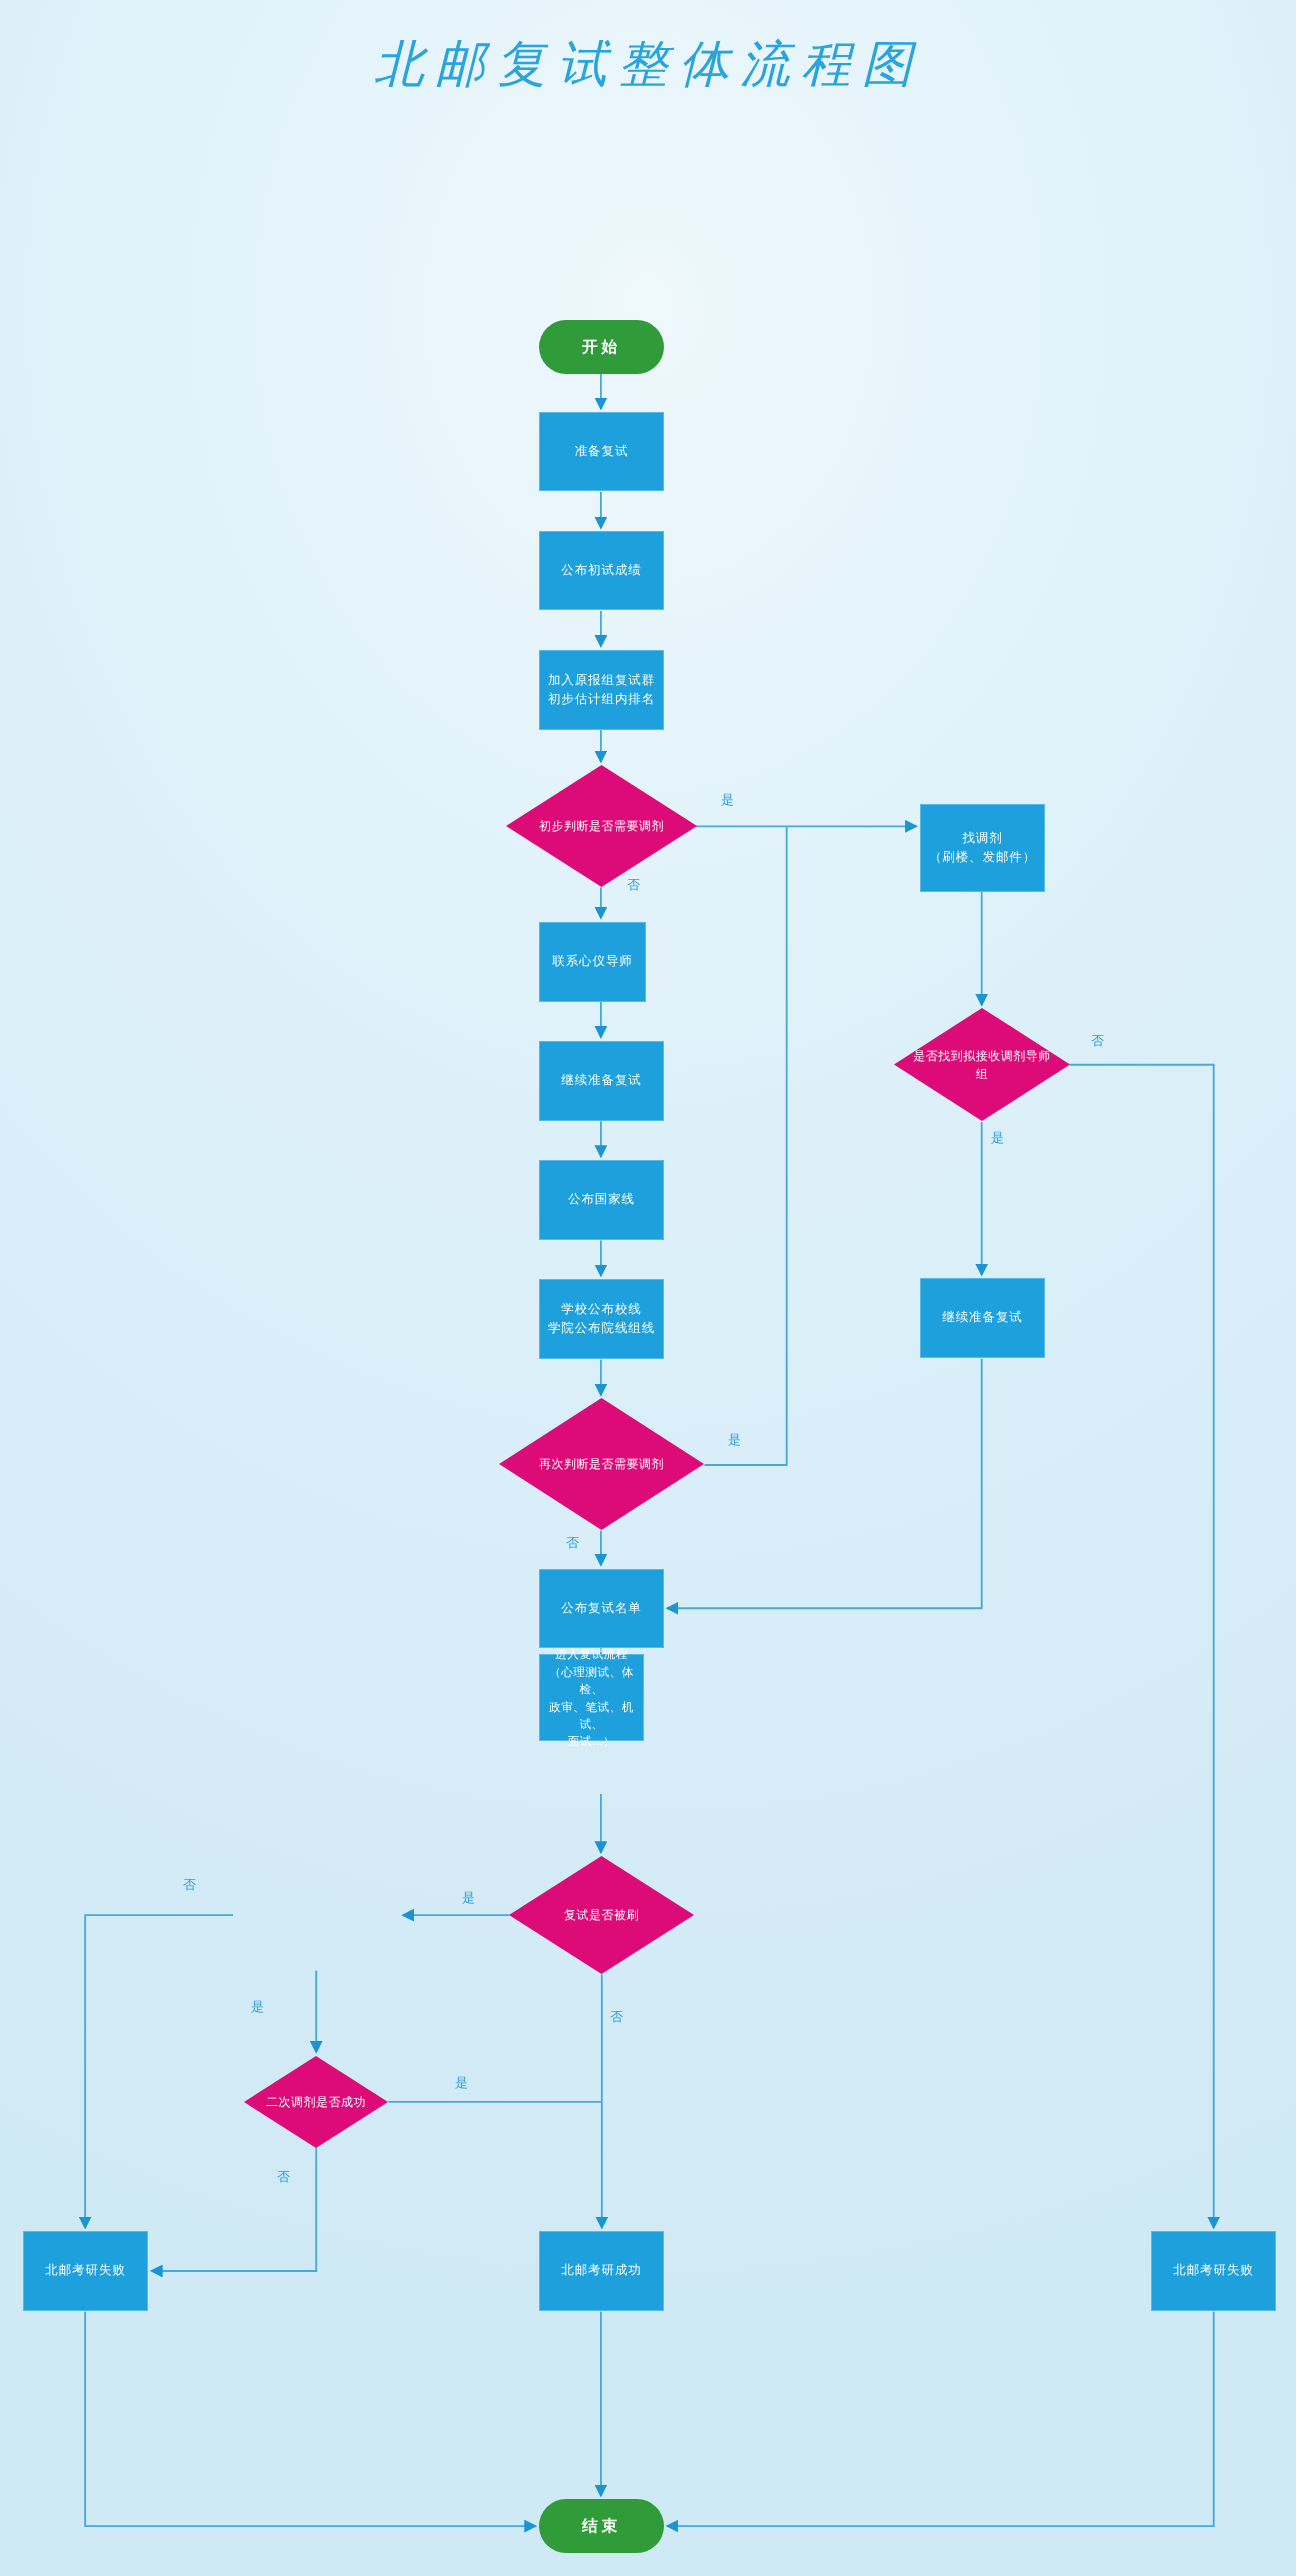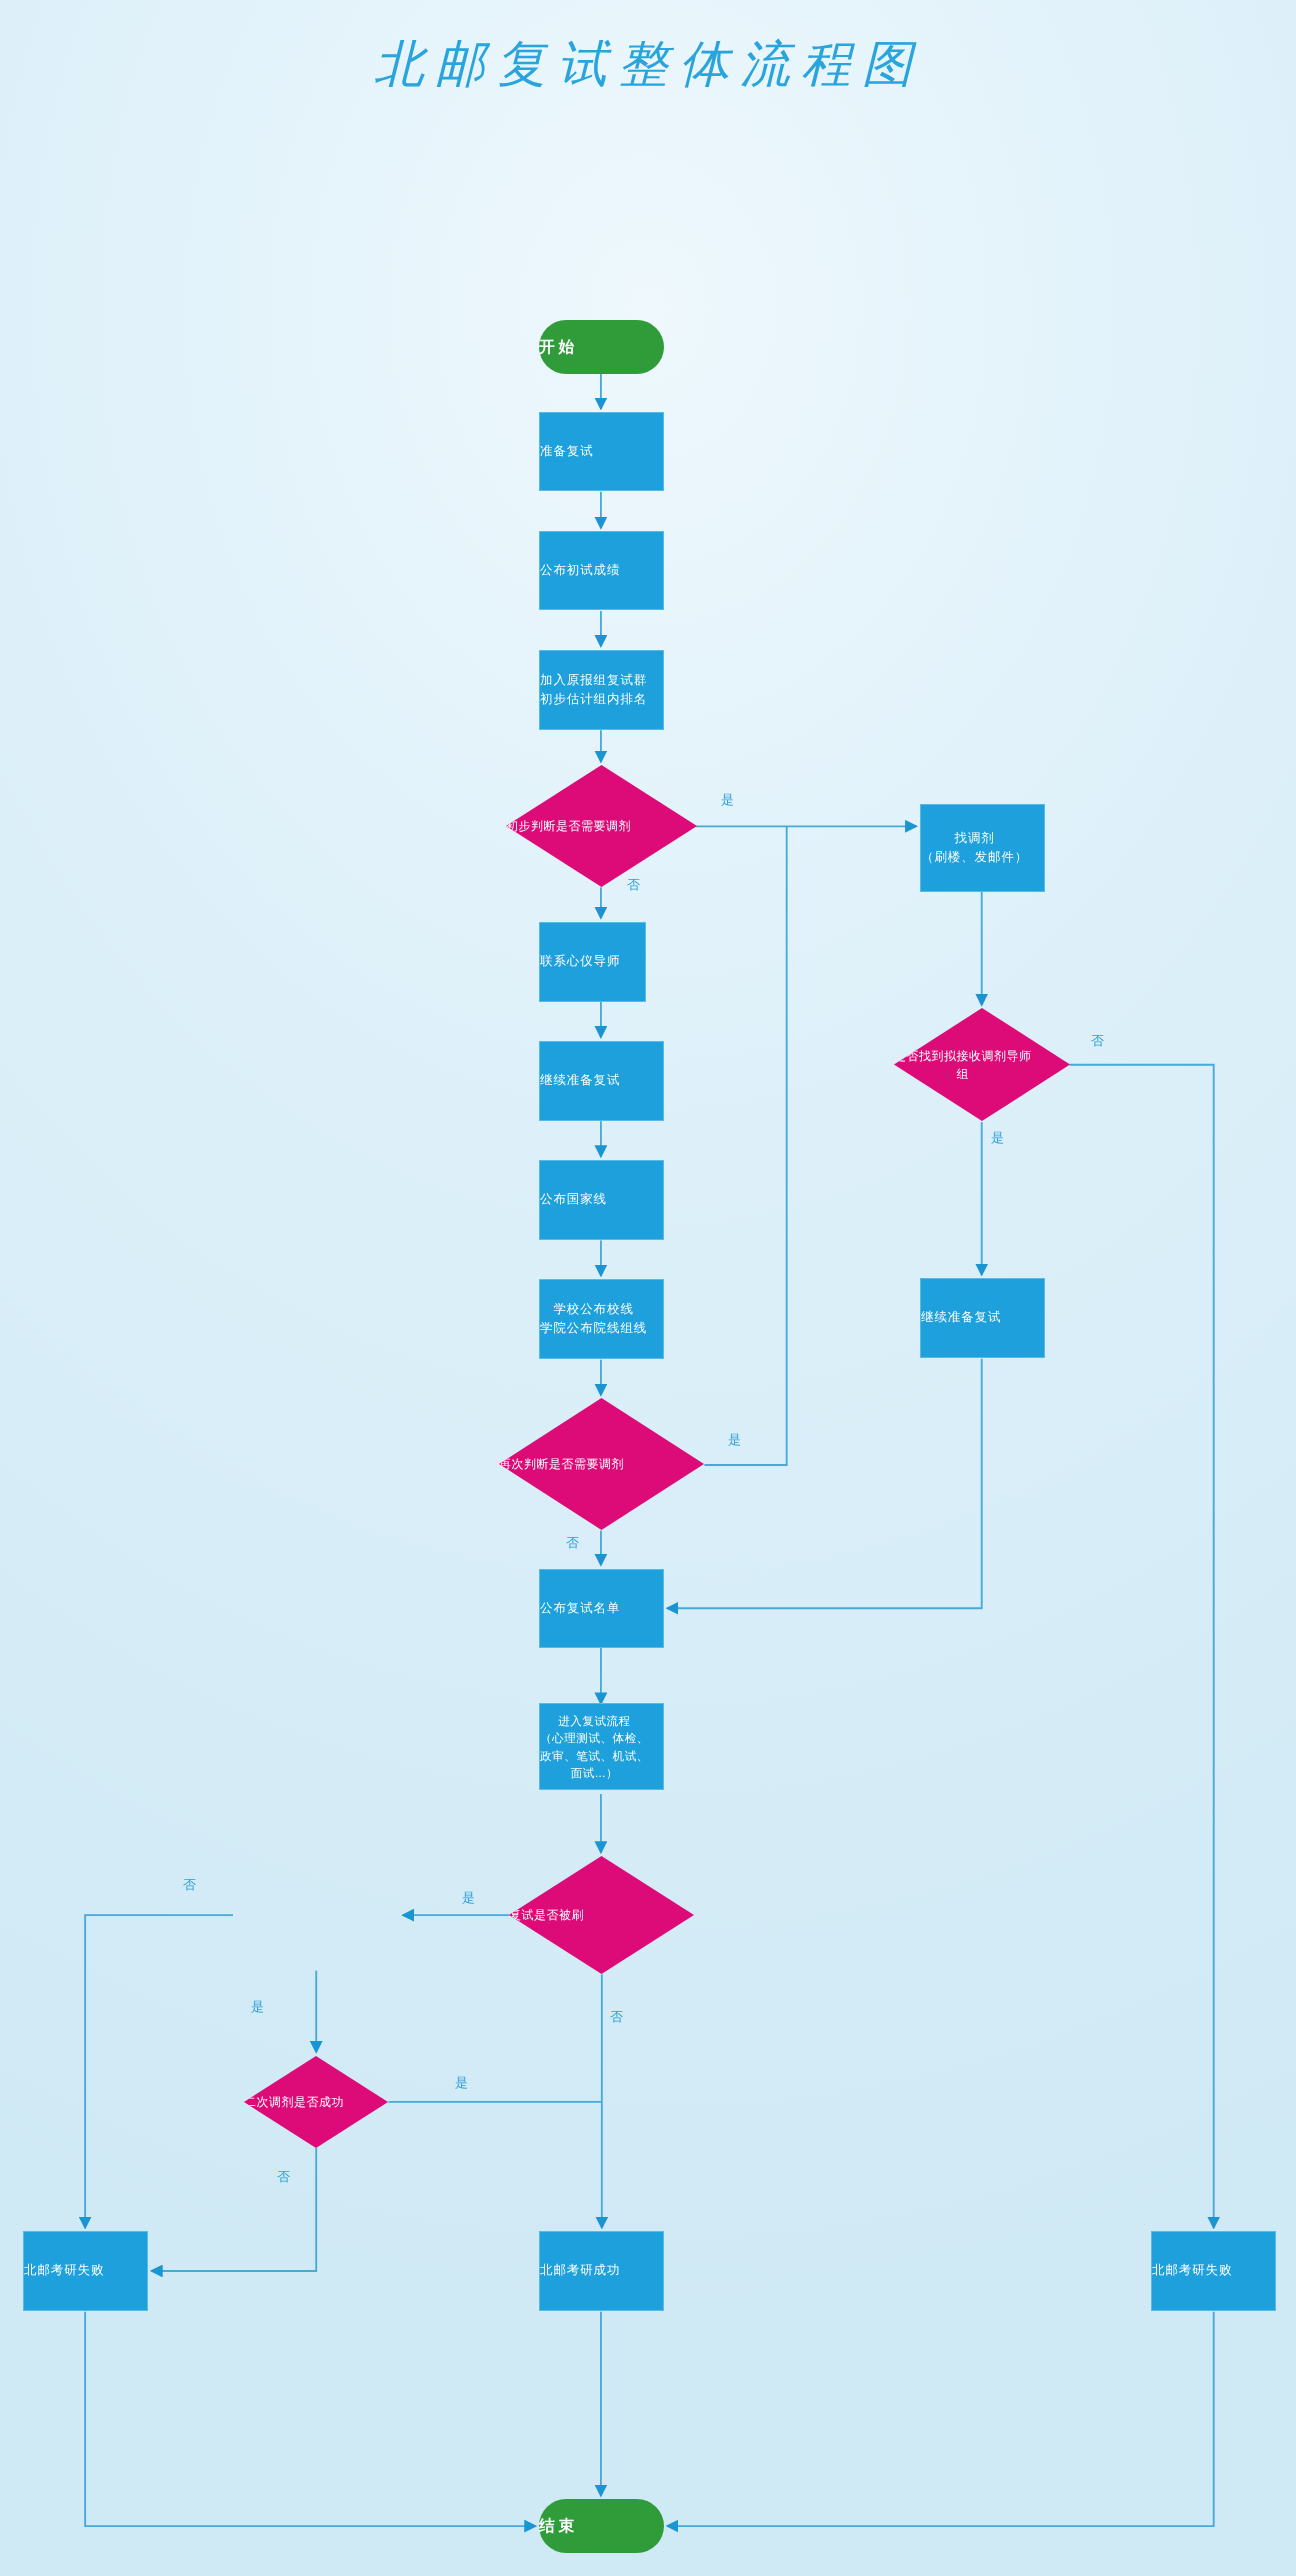--- a/index.html
+++ b/index.html
@@ -19,21 +19,21 @@
     text-align:center;
     color:#2aa4dd;
     font-size:50px;
     font-weight:normal;
     font-style:italic;
     letter-spacing:11px;
   }
   svg.wires{position:absolute;left:0;top:0;pointer-events:none;}
   .node{
     position:absolute;
-    display:flex;align-items:center;justify-content:flex-start;
+    display:flex;align-items:center;justify-content:center;
     text-align:center;color:#ffffff;
   }
   .node .txt{white-space:pre-line;}
   .box{
     background:#1da0dc;
     border:0.9px solid #58bae6;
     box-sizing:border-box;
     font-size:12.5px;letter-spacing:0.9px;line-height:1.55;
   }
   .box.small{font-size:11.6px;letter-spacing:0.5px;line-height:1.5;}
@@ -124,21 +124,21 @@
   <div class="node box" style="left:539px;top:1160px;width:125px;height:80px">
     <span class="txt">公布国家线</span>
   </div>
   <div class="node box" style="left:539px;top:1279px;width:125px;height:80px">
     <span class="txt">学校公布校线
 学院公布院线组线</span>
   </div>
   <div class="node box" style="left:539px;top:1569px;width:125px;height:79px">
     <span class="txt">公布复试名单</span>
   </div>
-  <div class="node box small" style="left:539px;top:1703px;width:125px;height:87px">
+  <div class="node box small" style="left:539px;top:1654px;width:105px;height:87px">
     <span class="txt">进入复试流程
 （心理测试、体检、
 政审、笔试、机试、
 面试...）</span>
   </div>
 
   <div class="node box" style="left:920px;top:804px;width:125px;height:88px">
     <span class="txt">找调剂
 （刷楼、发邮件）</span>
   </div>

